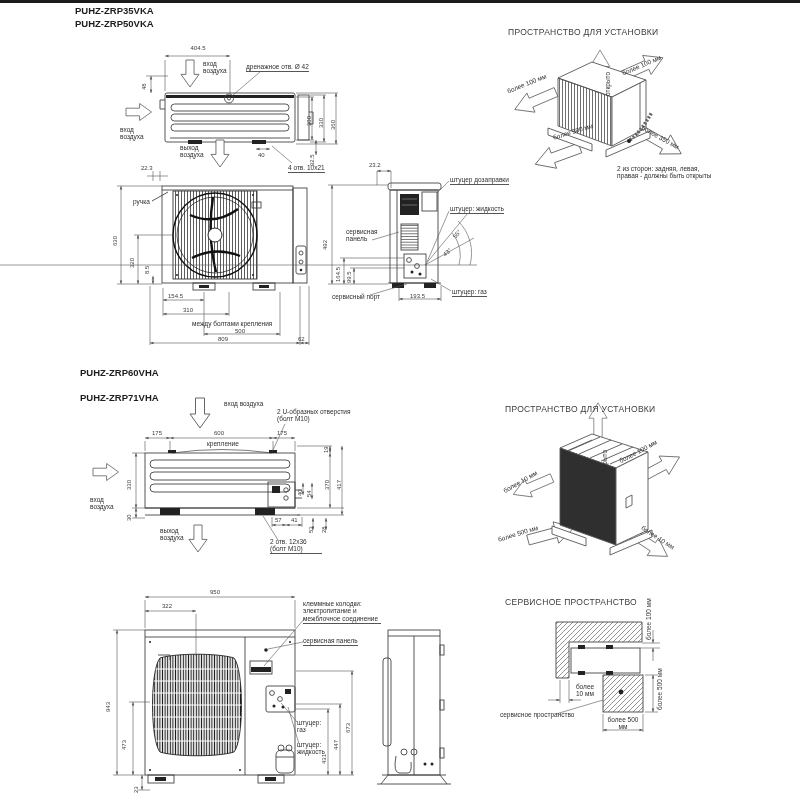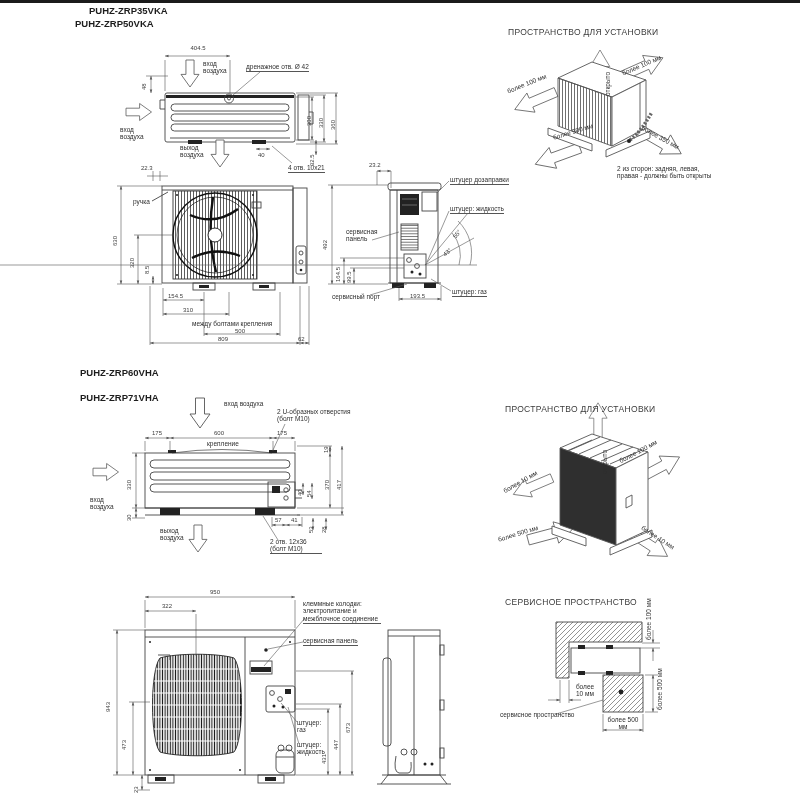--- a/index.html
+++ b/index.html
@@ -381,21 +381,21 @@
   <line x1="645" y1="675" x2="658" y2="675"></line>
         <line x1="645" y1="712" x2="658" y2="712"></line>
   <line x1="653" y1="675" x2="653" y2="712" marker-start="url(#ar)" marker-end="url(#ar)"></line>
   <line x1="603" y1="714" x2="603" y2="732"></line>
         <line x1="643" y1="714" x2="643" y2="732"></line>
   <line x1="603" y1="730" x2="643" y2="730" marker-start="url(#ar)" marker-end="url(#ar)"></line>
   <line x1="556" y1="714" x2="603" y2="700"></line>
 </g>
 </svg>
 
-<div class="t hd" style="left:89px;top:6px">PUHZ-ZRP35VKA</div>
+<div class="t hd" style="left:75px;top:6px">PUHZ-ZRP35VKA</div>
 <div class="t hd" style="left:75px;top:19px">PUHZ-ZRP50VKA</div>
 
 <div class="t dim ctr" style="left:178px;top:45px;width:40px">404.5</div>
 <div class="t lbl wrap" style="left:203px;top:60px;width:30px">вход воздуха</div>
 <div class="t lbl ul" style="left:246px;top:63px">дренажное отв. Ø 42</div>
 <div class="t dim vr" style="left:141px;top:90px">48</div>
 <div class="t lbl wrap" style="left:120px;top:126px;width:30px">вход воздуха</div>
 <div class="t lbl wrap" style="left:180px;top:144px;width:32px">выход воздуха</div>
 <div class="t dim" style="left:141px;top:165px">22.3</div>
 <div class="t dim vr" style="left:306px;top:126px">300</div>

